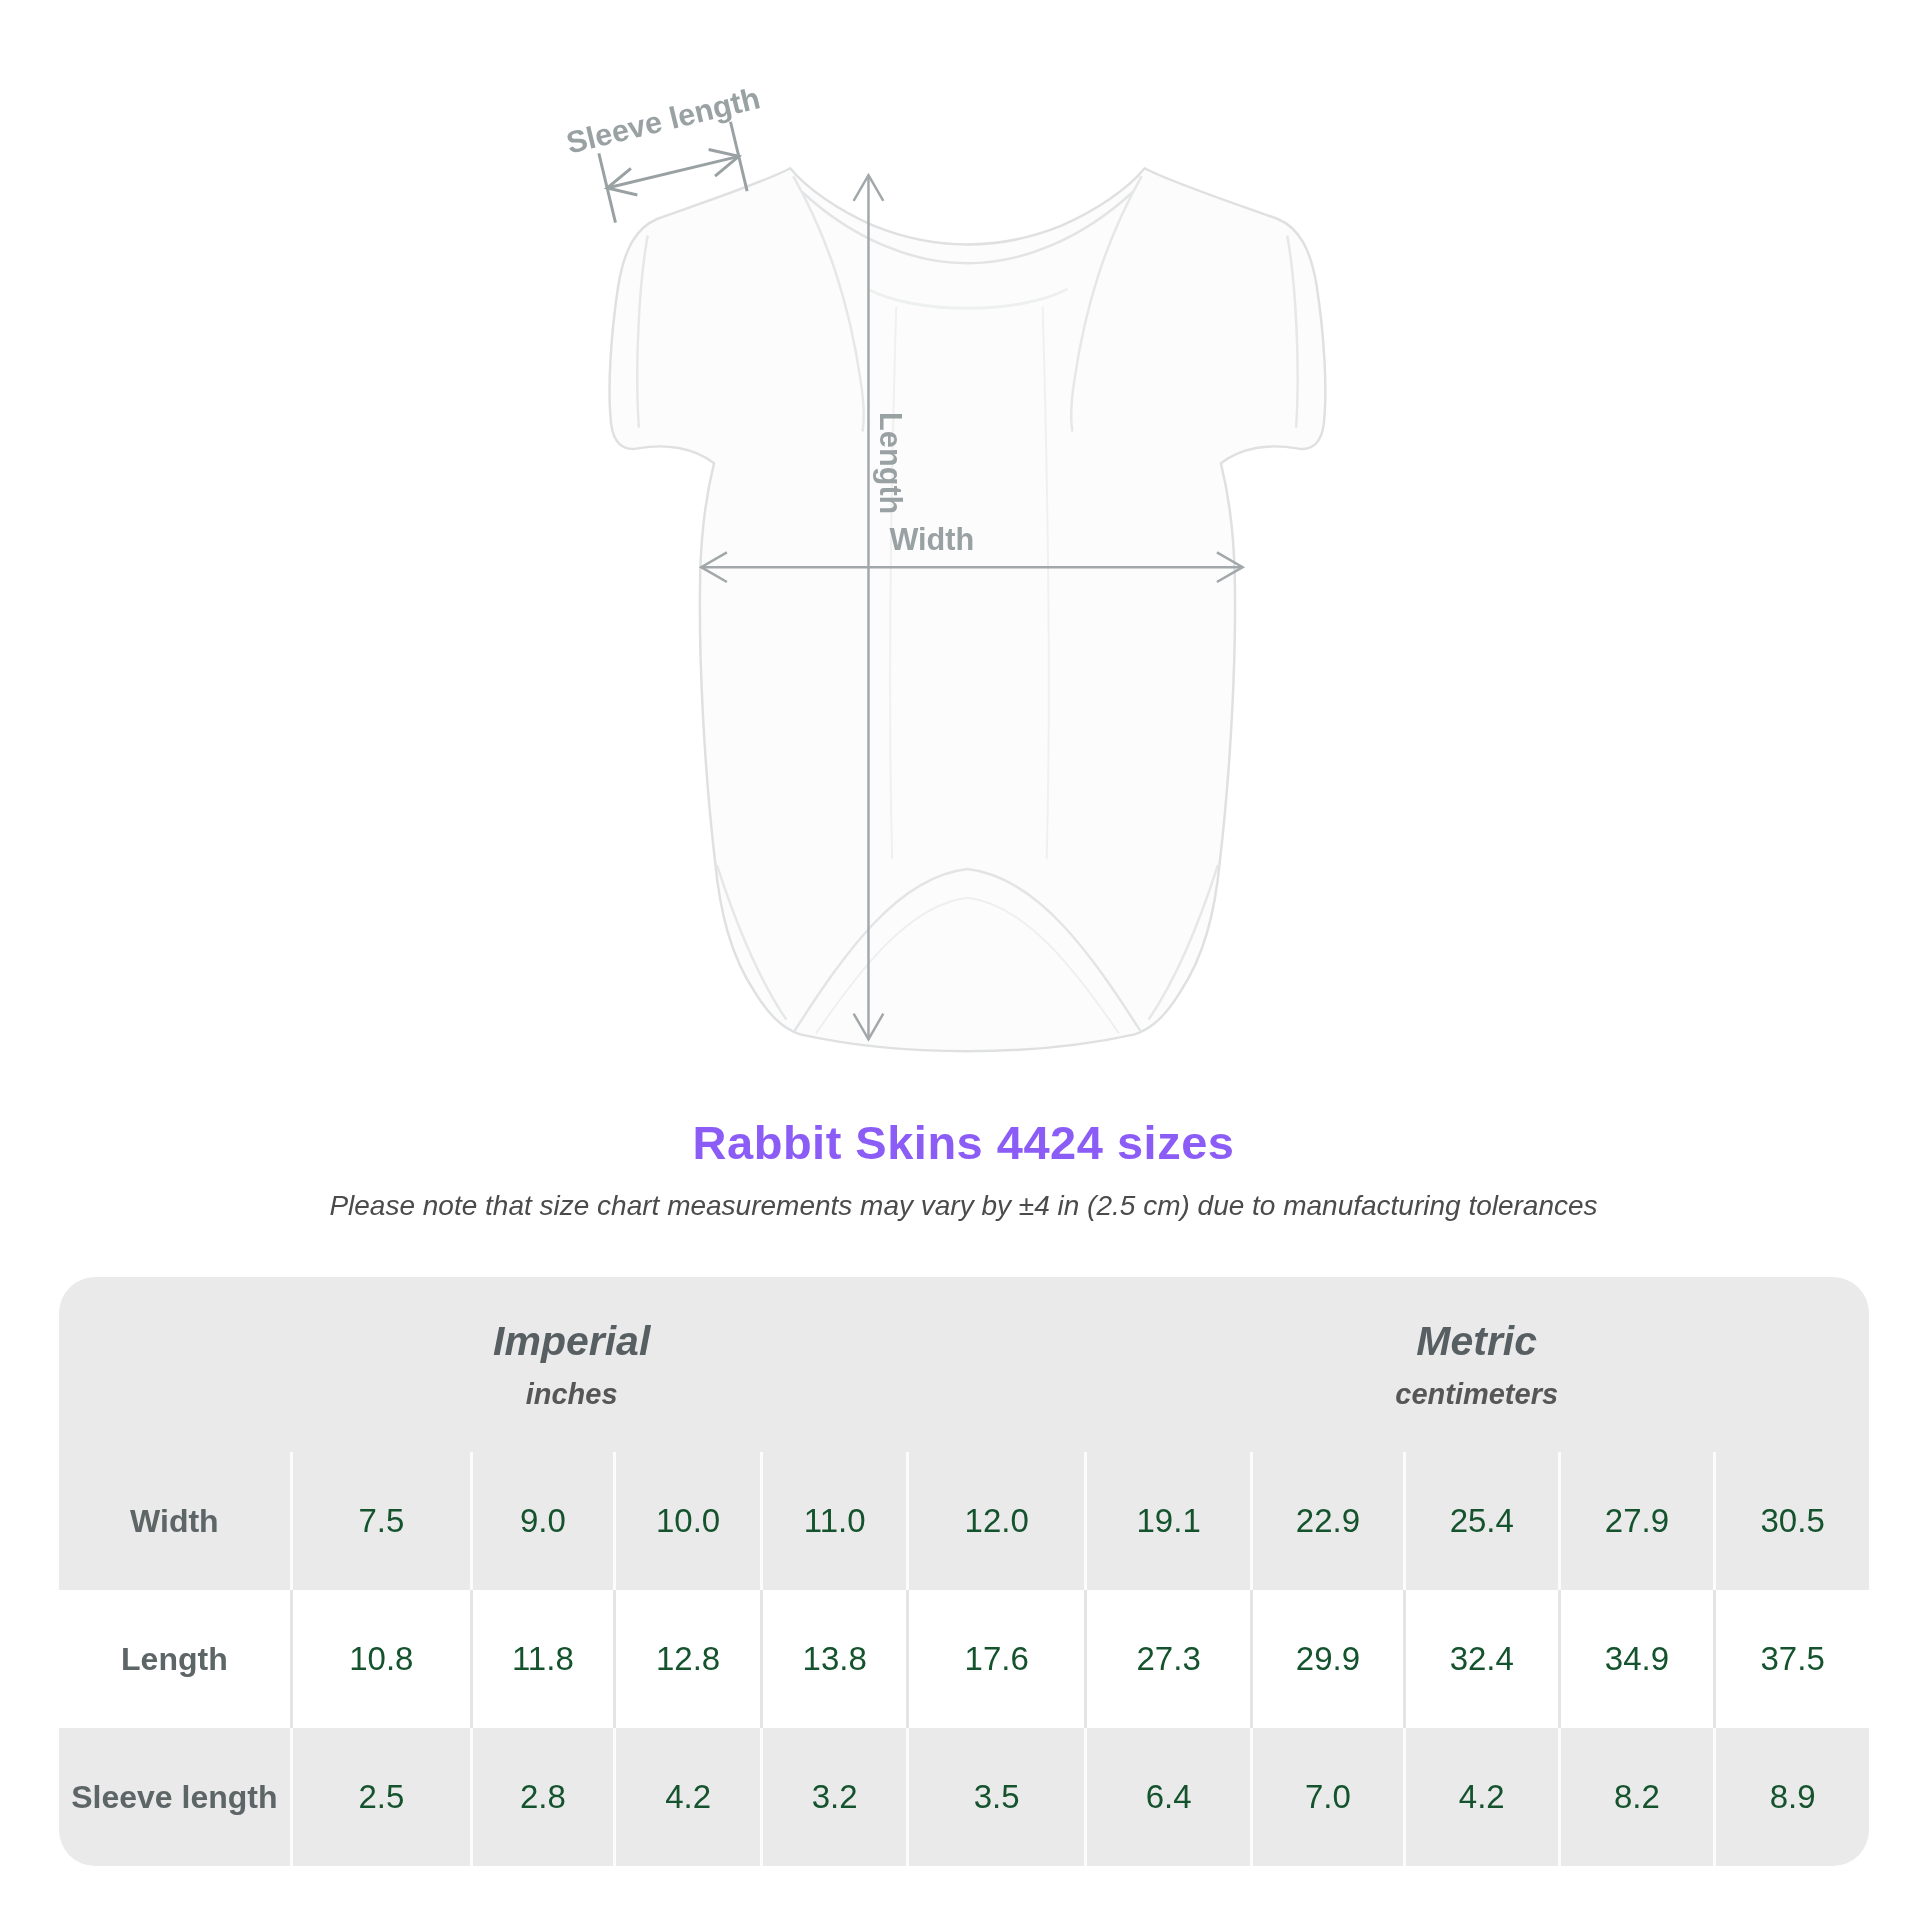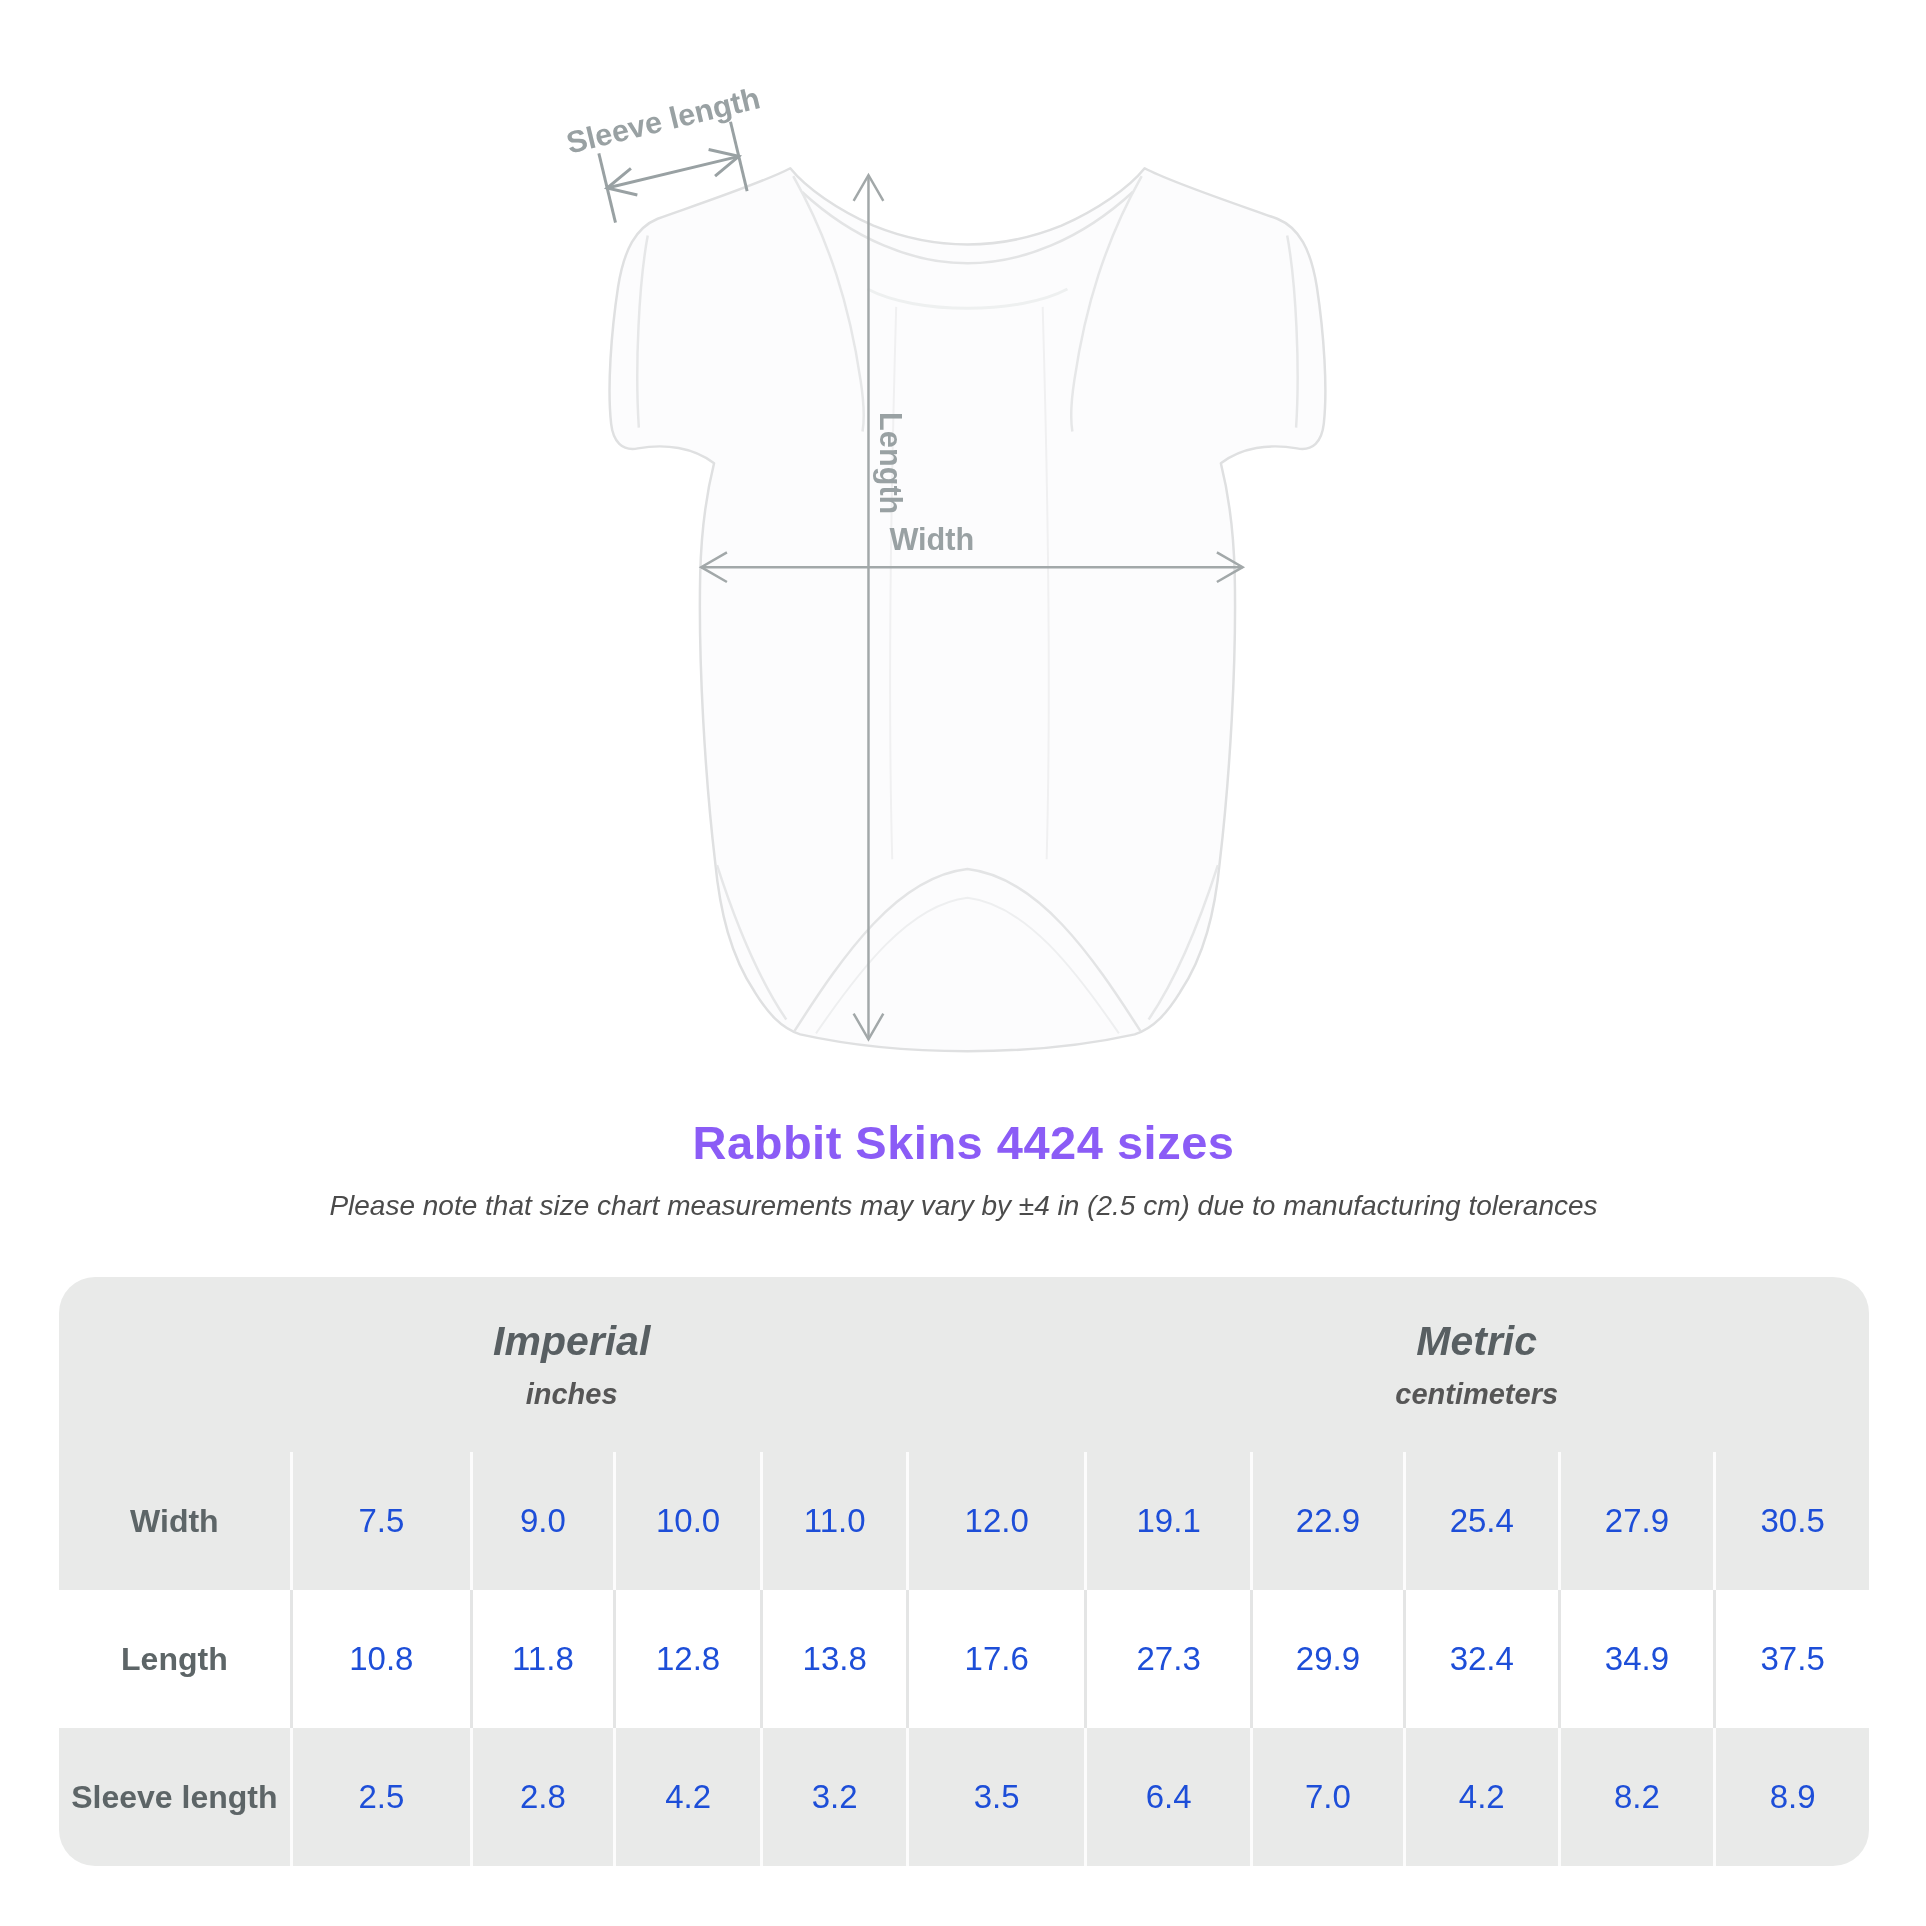--- a/index.html
+++ b/index.html
@@ -30,21 +30,21 @@
   .unit-label{font-size:41px;font-weight:bold;font-style:italic;color:#585f62;line-height:1.15;}
   .unit-sub{font-size:29px;font-style:italic;color:#565656;margin-top:13px;}
 
   tr.cols{height:115px;}
   tr.cols th{background:#ffffff;font-size:31px;font-weight:bold;color:#6d7577;
              white-space:pre-line;line-height:1.25;}
   tr.cols th:not(:first-child){border-left:3px solid #e4e5e5;}
 
   tr.data{height:111px;}
   tr.data th{font-size:32px;font-weight:bold;color:#5d6567;}
-  tr.data td{font-size:33px;font-weight:normal;color:#1d4ed8;}
+  tr.data td{font-size:33px;font-weight:normal;color:#14532d;}
   tr.row-gray > th, tr.row-gray > td{background:#e9eae9;}
   tr.row-gray > *:not(:first-child){border-left:3px solid #fcfcfc;}
   tr.row-white > th, tr.row-white > td{background:#ffffff;}
   tr.row-white > *:not(:first-child){border-left:3px solid #e4e5e5;}
 </style>
 </head>
 <body>
 
 <div class="fig">
   <svg viewBox="0 0 1946 1180">

